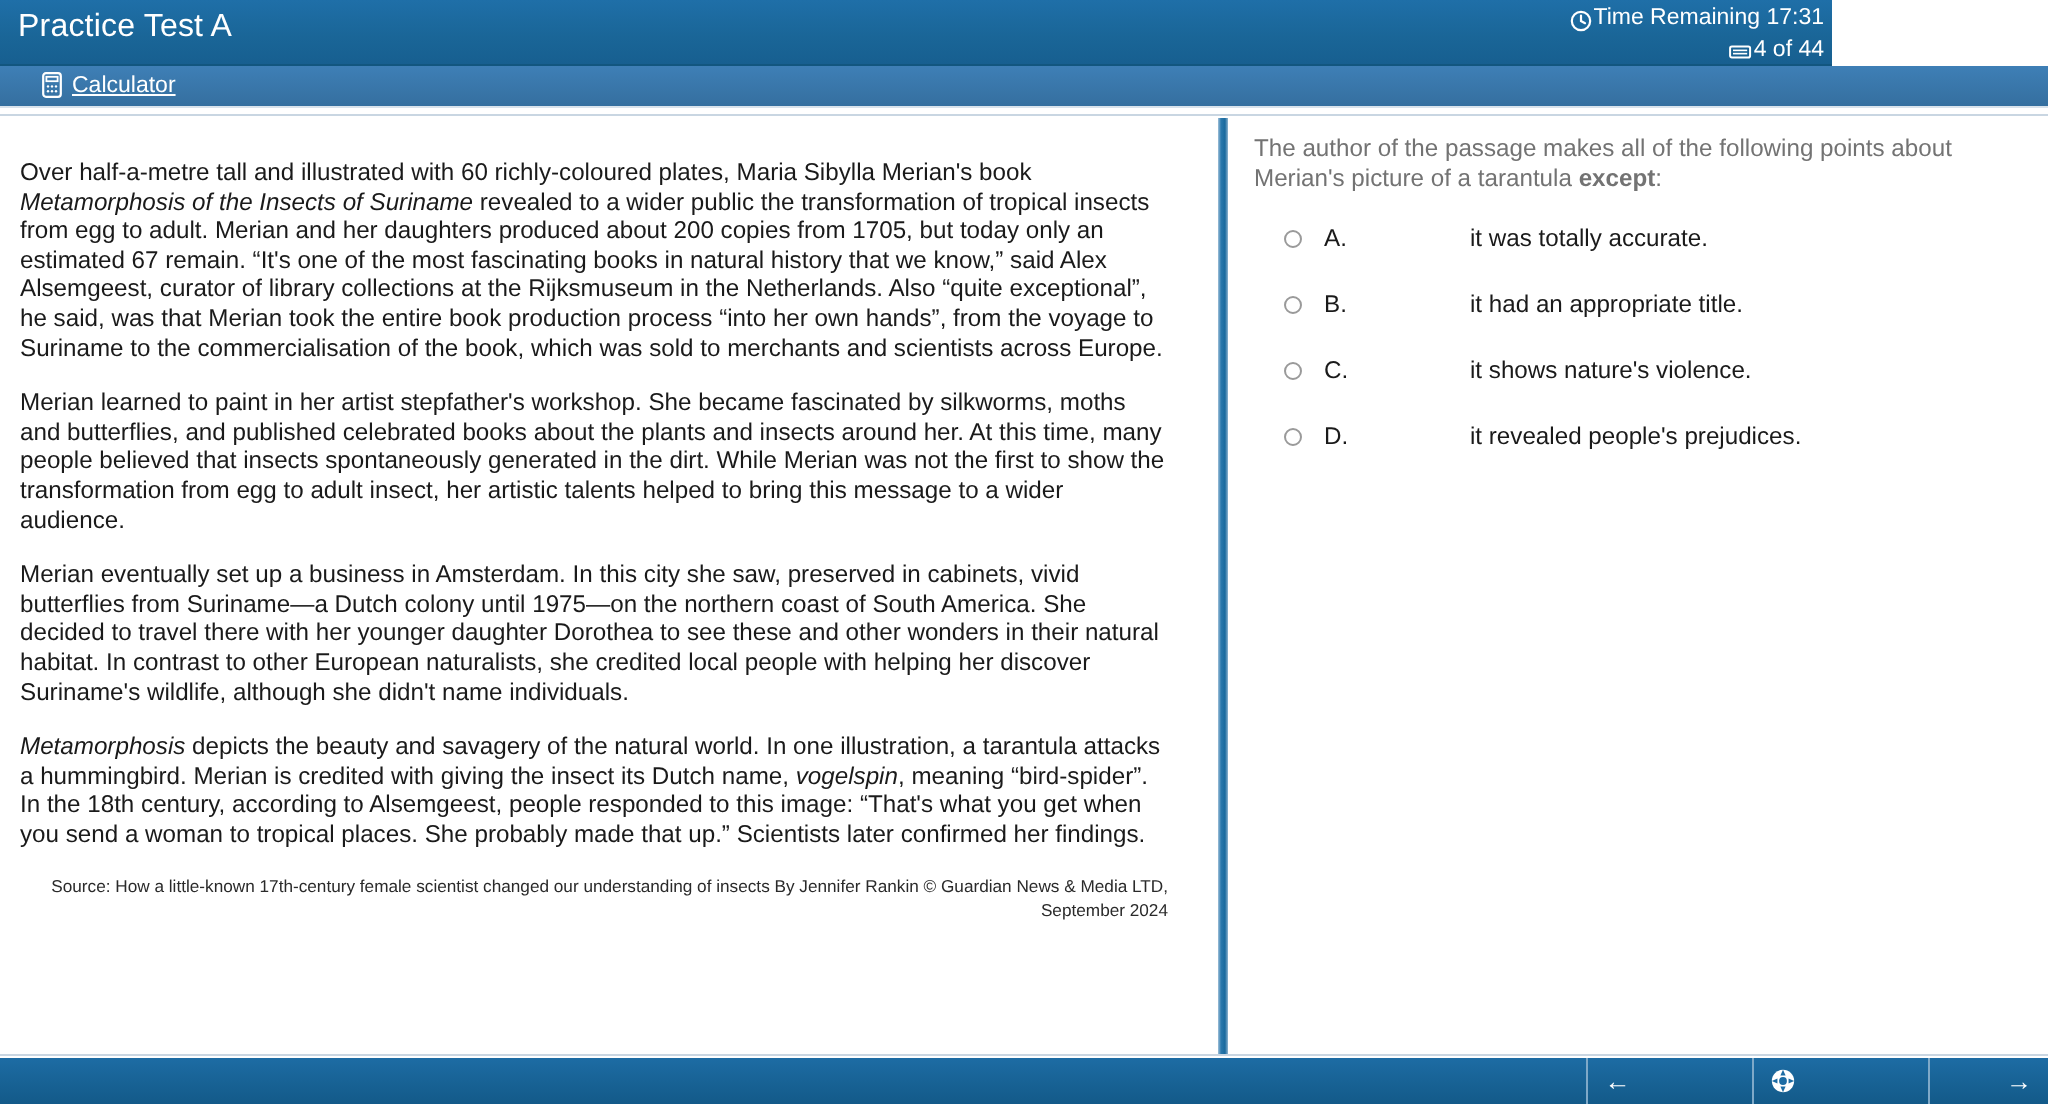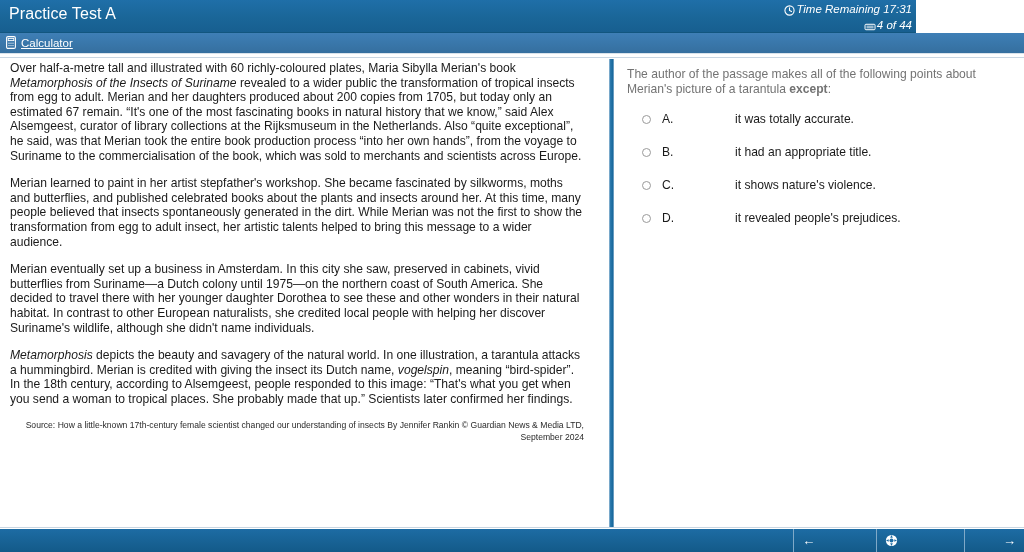--- a/index.html
+++ b/index.html
@@ -32,21 +32,20 @@
     color: #ffffff;
     letter-spacing: 0.1px;
   }
   .timer-block {
     position: absolute;
     right: 4px; top: 1px;
     text-align: right;
     color: #ffffff;
     font-size: 11.5px;
     line-height: 15px;
-    font-style: italic;
   }
   .timer-row {
     display: flex;
     align-items: center;
     justify-content: flex-end;
     gap: 1px;
     white-space: nowrap;
     height: 16px;
   }
   .timer-row .txt { color: #ffffff; }
@@ -56,21 +55,21 @@
   
   .tool-bar {
     position: absolute;
     left: 0; top: 33px;
     width: 1024px; height: 21px;
     background: linear-gradient(to bottom, #3e7fb6 0%, #356f9f 100%);
     border-bottom: 1px solid #d9e3ec;
   }
   .calc-btn {
     position: absolute;
-    left: 6px; top: 3px;
+    left: 21px; top: 3px;
     display: flex;
     align-items: center;
     gap: 5px;
     color: #ffffff;
     font-size: 11.5px;
     cursor: pointer;
   }
   .calc-btn .lbl { text-decoration: underline; text-underline-offset: 1px; }
   .calc-icon { width: 10px; height: 13px; display: block; }
 
@@ -103,21 +102,21 @@
     width: 1024px; height: 468px;
     background: #ffffff;
   }
 
   
   .passage-pane {
     position: absolute;
     left: 0; top: 0;
     width: 606px; height: 468px;
     overflow: hidden;
-    padding: 2px 22px 0 10px;
+    padding: 20px 22px 0 10px;
   }
   .passage-pane p {
     font-size: 12.1px;
     line-height: 14.6px;
     color: #1a1a1a;
     margin-bottom: 13px;
     text-align: left;
   }
   .passage-pane p em { font-style: italic; }
   .source-line {

